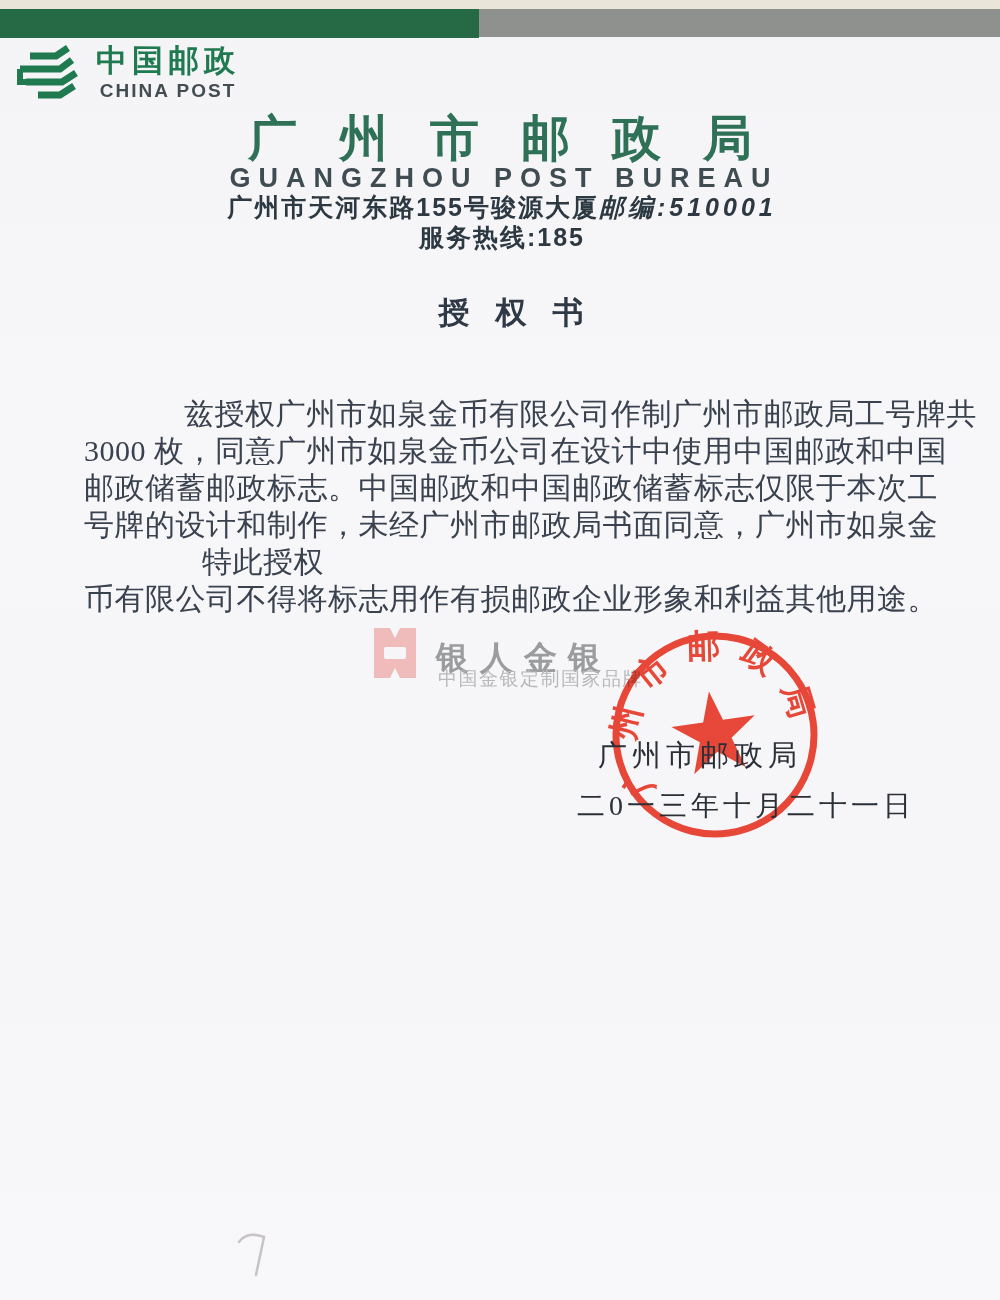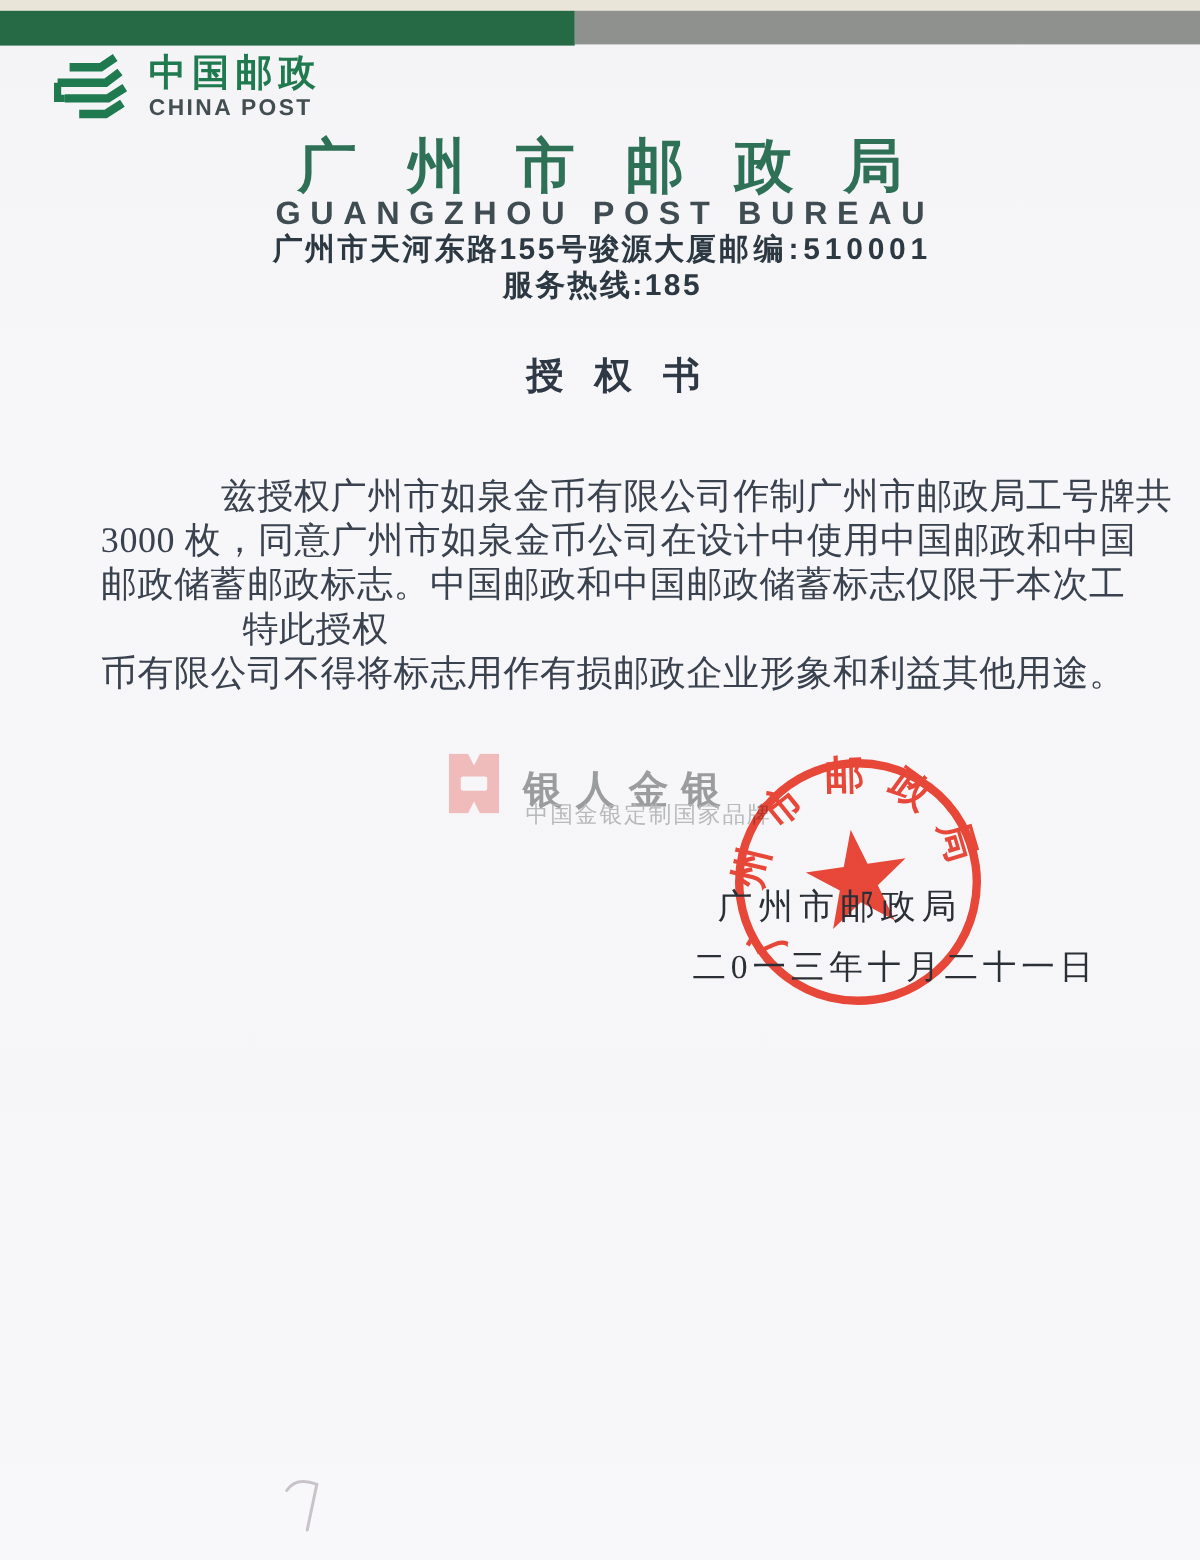--- a/index.html
+++ b/index.html
@@ -5,37 +5,37 @@
   html,body{margin:0;padding:0;background:#d9d9d9;}
   #page{
     position:relative; width:1000px; height:1300px; overflow:hidden;
     background:linear-gradient(180deg,#f4f3f6 0%, #f7f6f9 30%, #f6f5f8 70%, #f8f7f9 100%);
     font-family:"Liberation Serif", serif; color:#39424e;
   }
   .top-strip{position:absolute;left:0;top:0;width:1000px;height:10px;background:#e9e5d9;}
   .bar-green{position:absolute;left:0;top:9px;width:479px;height:29px;background:#266a45;}
   .bar-gray{position:absolute;left:479px;top:9px;width:521px;height:28px;background:#8e918e;}
 
-  .logo{position:absolute;left:44px;top:44px;display:flex;align-items:flex-start;}
+  .logo{position:absolute;left:16px;top:44px;display:flex;align-items:flex-start;text-align:center;}
   .logo-text{margin-left:12px;font-family:"Liberation Sans",sans-serif;}
   .logo-cn{font-size:31px;font-weight:bold;color:#1f7a50;letter-spacing:5px;line-height:34px;}
   .logo-en{font-size:19px;font-weight:600;color:#434e52;letter-spacing:2px;line-height:25px;}
 
   .bureau-cn{position:absolute;left:0;top:106px;width:1000px;text-align:center;
     font-family:"Liberation Sans",sans-serif;font-weight:bold;font-size:49px;color:#2e7157;
     letter-spacing:42px;text-indent:42px;white-space:nowrap;}
   .bureau-en{position:absolute;left:0;top:163px;width:1000px;text-align:center;
     font-family:"Liberation Sans",sans-serif;font-weight:bold;font-size:27px;color:#3f4d53;
     letter-spacing:8px;text-indent:8px;white-space:nowrap;}
 
   .addr1,.addr2{position:absolute;left:124px;width:756px;display:flex;justify-content:center;
     font-family:"Liberation Sans",sans-serif;font-weight:bold;color:#2d3942;white-space:nowrap;}
   .addr1{top:191px;font-size:25px;letter-spacing:2px;}
   .addr2{top:221px;font-size:25px;letter-spacing:2px;gap:19px;}
-  .postcode{letter-spacing:4px;}
+  .postcode{letter-spacing:4px;font-style:italic;}
   .website{letter-spacing:4px;}
 
   .doc-title{position:absolute;left:0;top:292px;width:1000px;text-align:center;
     font-size:31px;font-weight:600;color:#2f3946;letter-spacing:26px;text-indent:26px;margin-left:11px;}
 
   .body-text{position:absolute;left:84px;top:395px;width:830px;font-size:30px;
     color:#39424e;letter-spacing:0.5px;}
   .body-text .line{height:37px;line-height:37px;white-space:nowrap;}
   .body-text .indent{text-indent:100px;}
   .body-text .closing{text-indent:118px;}
@@ -93,20 +93,21 @@
   <div class="addr2">
     <span>服务热线:185</span>
   </div>
 
   <div class="doc-title">授权书</div>
 
   <div class="body-text">
     <div class="line indent">兹授权广州市如泉金币有限公司作制广州市邮政局工号牌共</div>
     <div class="line">3000 枚，同意广州市如泉金币公司在设计中使用中国邮政和中国</div>
     <div class="line">邮政储蓄邮政标志。中国邮政和中国邮政储蓄标志仅限于本次工</div>
+    <div class="line">号牌的设计和制作，未经广州市邮政局书面同意，广州市如泉金</div>
     <div class="line closing">特此授权</div>
     <div class="line">币有限公司不得将标志用作有损邮政企业形象和利益其他用途。</div>
   </div>
 
   <div class="watermark">
     <div class="wm-icon"></div>
     <div class="wm-hole"></div>
     <div class="wm-title">银人金银</div>
     <div class="wm-sub">中国金银定制国家品牌</div>
   </div>

